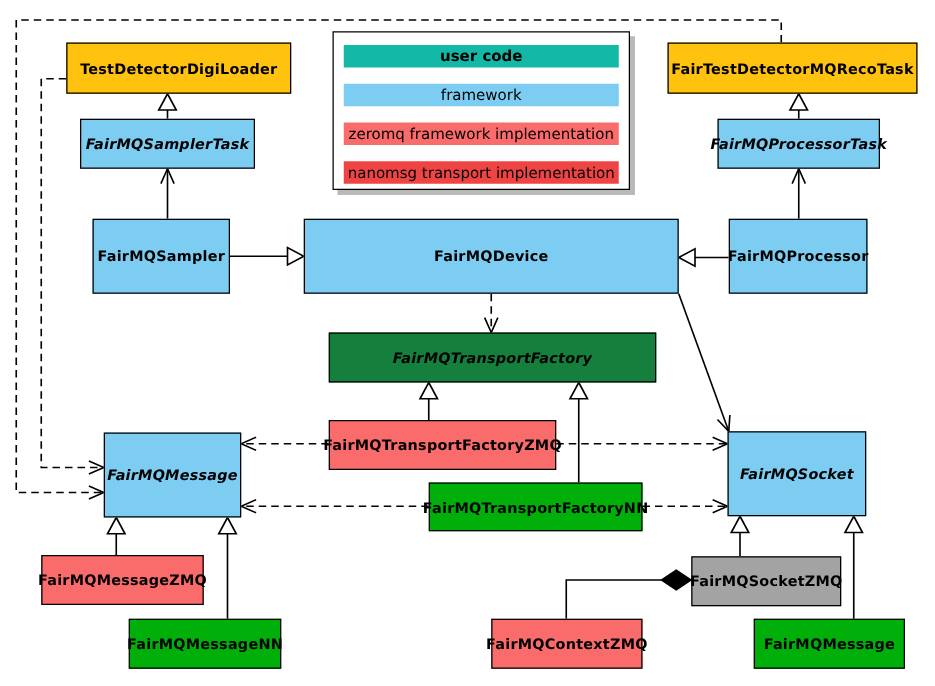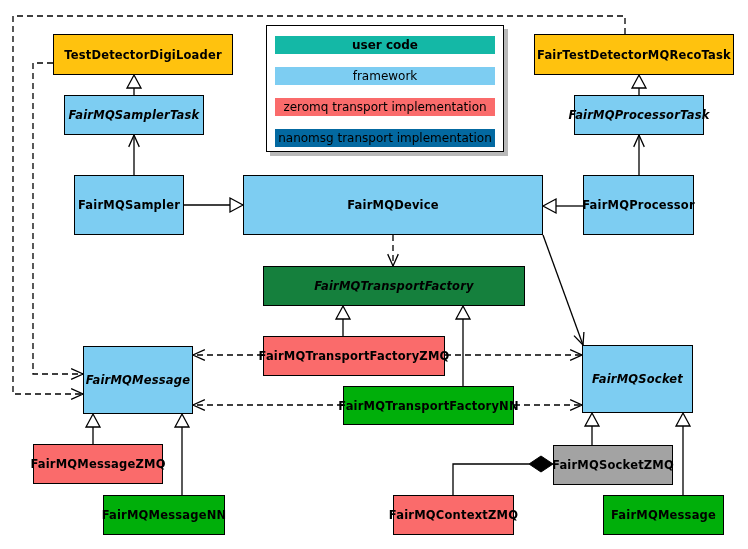--- a/index.html
+++ b/index.html
@@ -182,20 +182,20 @@
     </div>
   <div class="legend">
     <div id="legend-items">
         <div class="legend-row" style="background: #14b8a6; font-weight: bold;">
           <span>user code</span>
         </div>
         <div class="legend-row" style="background: rgb(125, 205, 242);">
           <span>framework</span>
         </div>
         <div class="legend-row" style="background: rgb(250, 107, 107);">
-          <span>zeromq transport implementation</span>
-        </div>
-        <div class="legend-row" style="background: #0369a1;">
+          <span>zeromq framework implementation</span>
+        </div>
+        <div class="legend-row" style="background: #ef4444;">
           <span>nanomsg transport implementation</span>
         </div>
       </div>
   </div>
 </div>
 
 </body></html>

